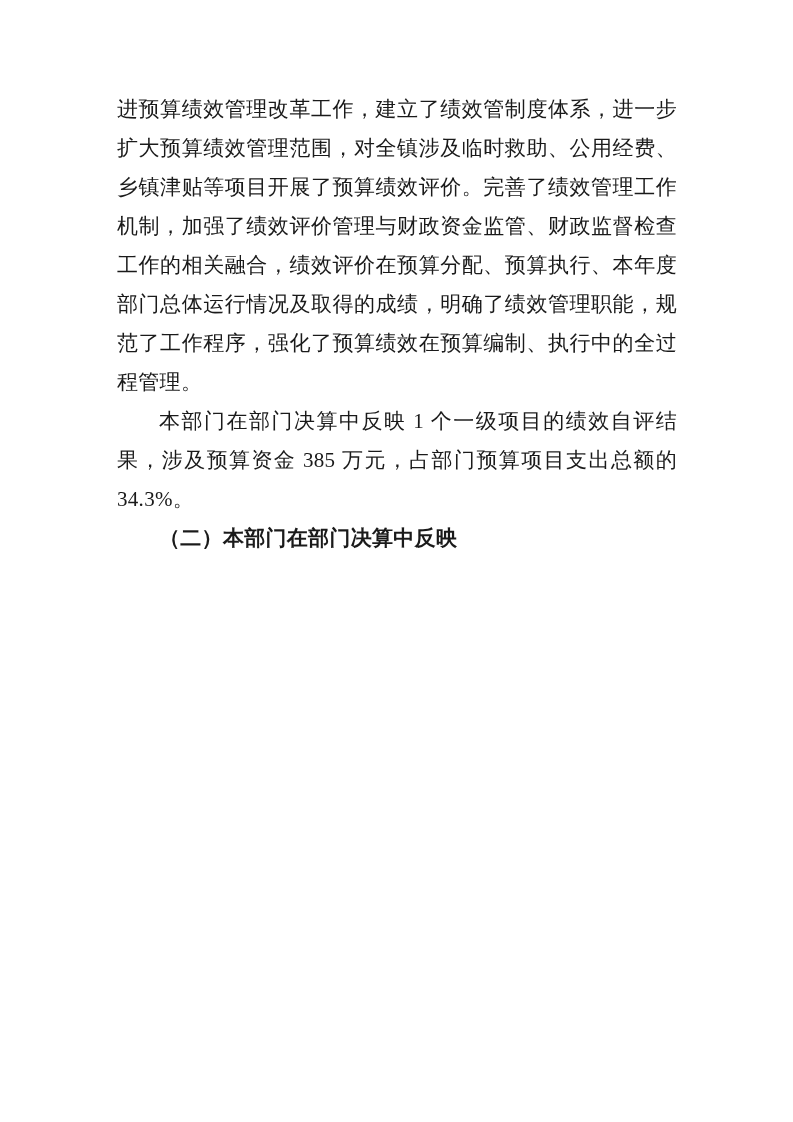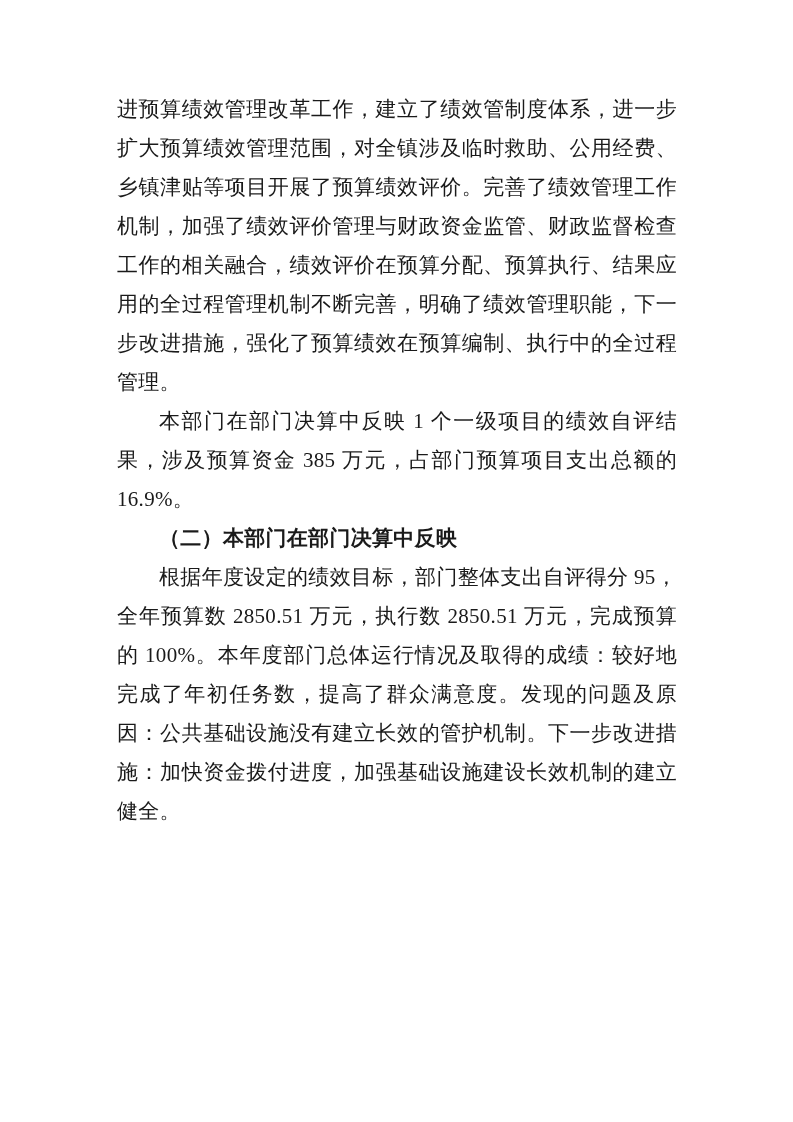--- a/index.html
+++ b/index.html
@@ -35,18 +35,17 @@
   }
   .doc-body p.heading {
     font-weight: bold;
   }
 </style>
 </head>
 <body>
 
 <div class="page">
   <div class="doc-body" id="doc-body">
-      <p class="body-text">进预算绩效管理改革工作，建立了绩效管制度体系，进一步扩大预算绩效管理范围，对全镇涉及临时救助、公用经费、乡镇津贴等项目开展了预算绩效评价。完善了绩效管理工作机制，加强了绩效评价管理与财政资金监管、财政监督检查工作的相关融合，绩效评价在预算分配、预算执行、结果应用的全过程管理机制不断完善，明确了绩效管理职能，下一步改进措施，强化了预算绩效在预算编制、执行中的全过程管理。</p>
-      <p class="indent body-text">本部门在部门决算中反映 1 个一级项目的绩效自评结果，涉及预算资金 385 万元，占部门预算项目支出总额的 16.9%。</p>
+      <p class="body-text">进预算绩效管理改革工作，建立了绩效管制度体系，进一步扩大预算绩效管理范围，对全镇涉及临时救助、公用经费、乡镇津贴等项目开展了预算绩效评价。完善了绩效管理工作机制，加强了绩效评价管理与财政资金监管、财政监督检查工作的相关融合，绩效评价在预算分配、预算执行、本年度部门总体运行情况及取得的成绩，明确了绩效管理职能，规范了工作程序，强化了预算绩效在预算编制、执行中的全过程管理。</p>
+      <p class="indent body-text">本部门在部门决算中反映 1 个一级项目的绩效自评结果，涉及预算资金 385 万元，占部门预算项目支出总额的 34.3%。</p>
       <p class="indent heading">（二）本部门在部门决算中反映</p>
-      <p class="indent body-text">根据年度设定的绩效目标，部门整体支出自评得分 95，全年预算数 2850.51 万元，执行数 2850.51 万元，完成预算的 100%。本年度部门总体运行情况及取得的成绩：较好地完成了年初任务数，提高了群众满意度。发现的问题及原因：公共基础设施没有建立长效的管护机制。下一步改进措施：加快资金拨付进度，加强基础设施建设长效机制的建立健全。</p>
     </div>
 </div>
 
 </body></html>

